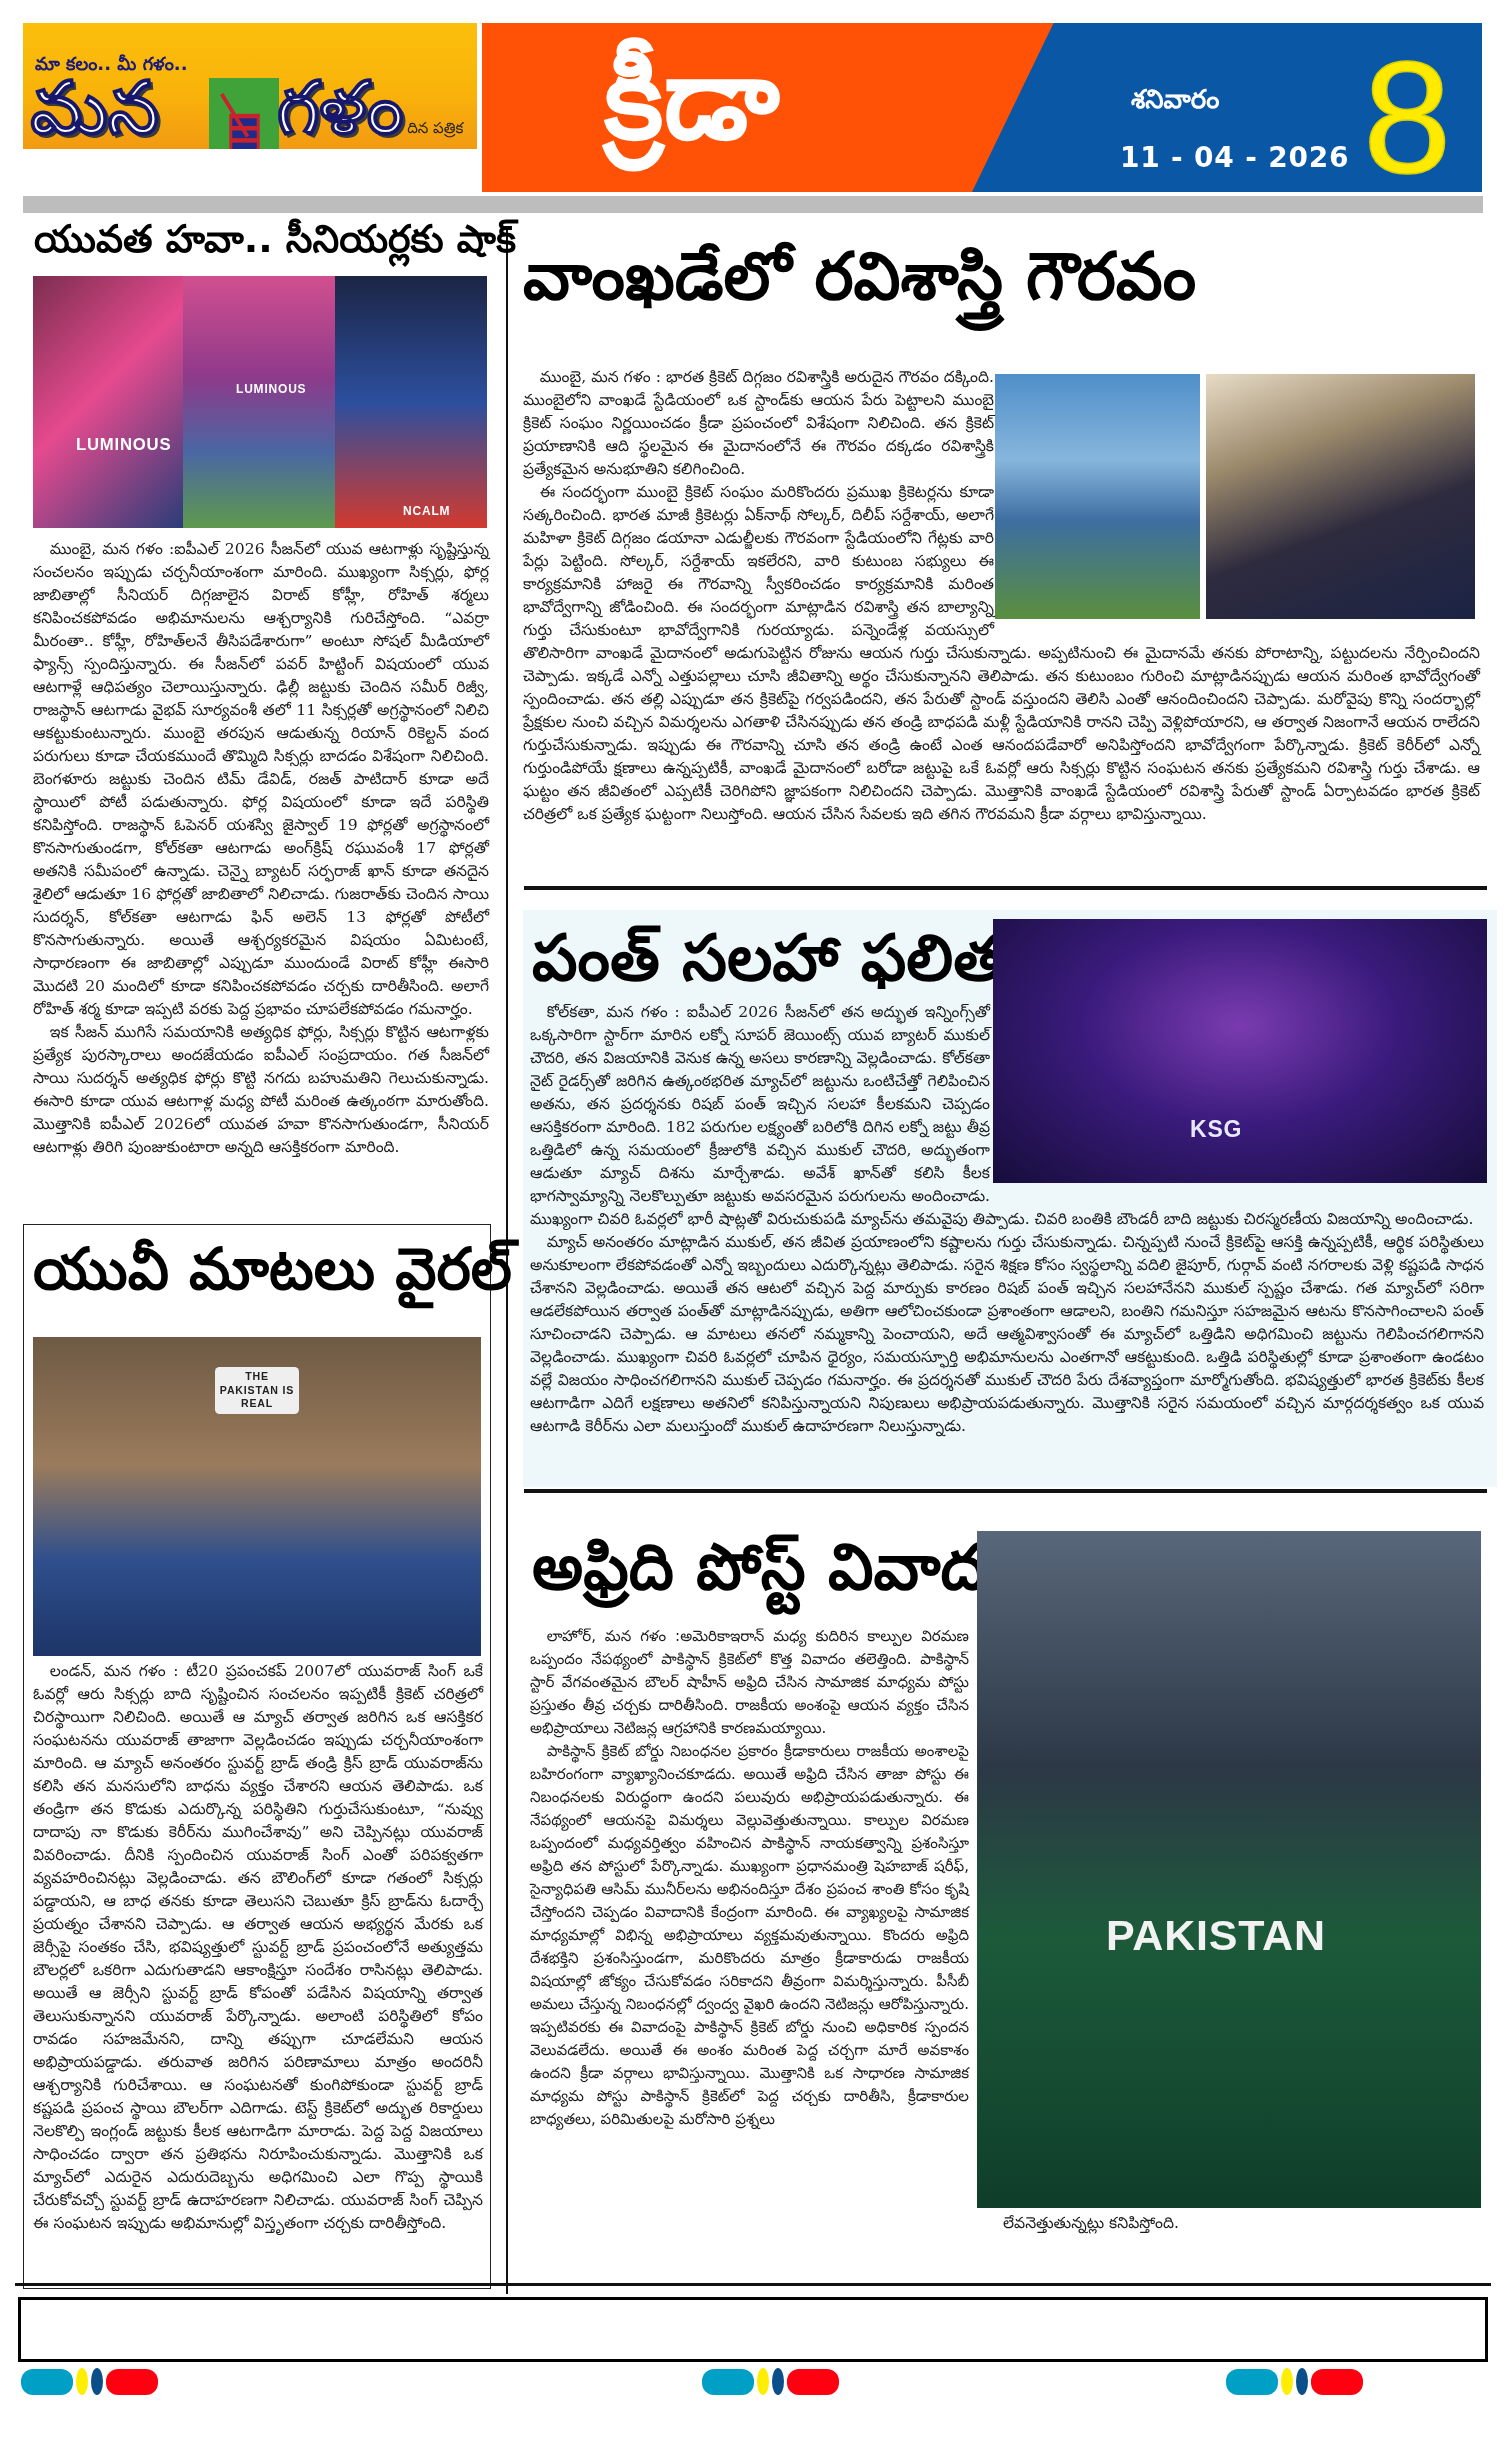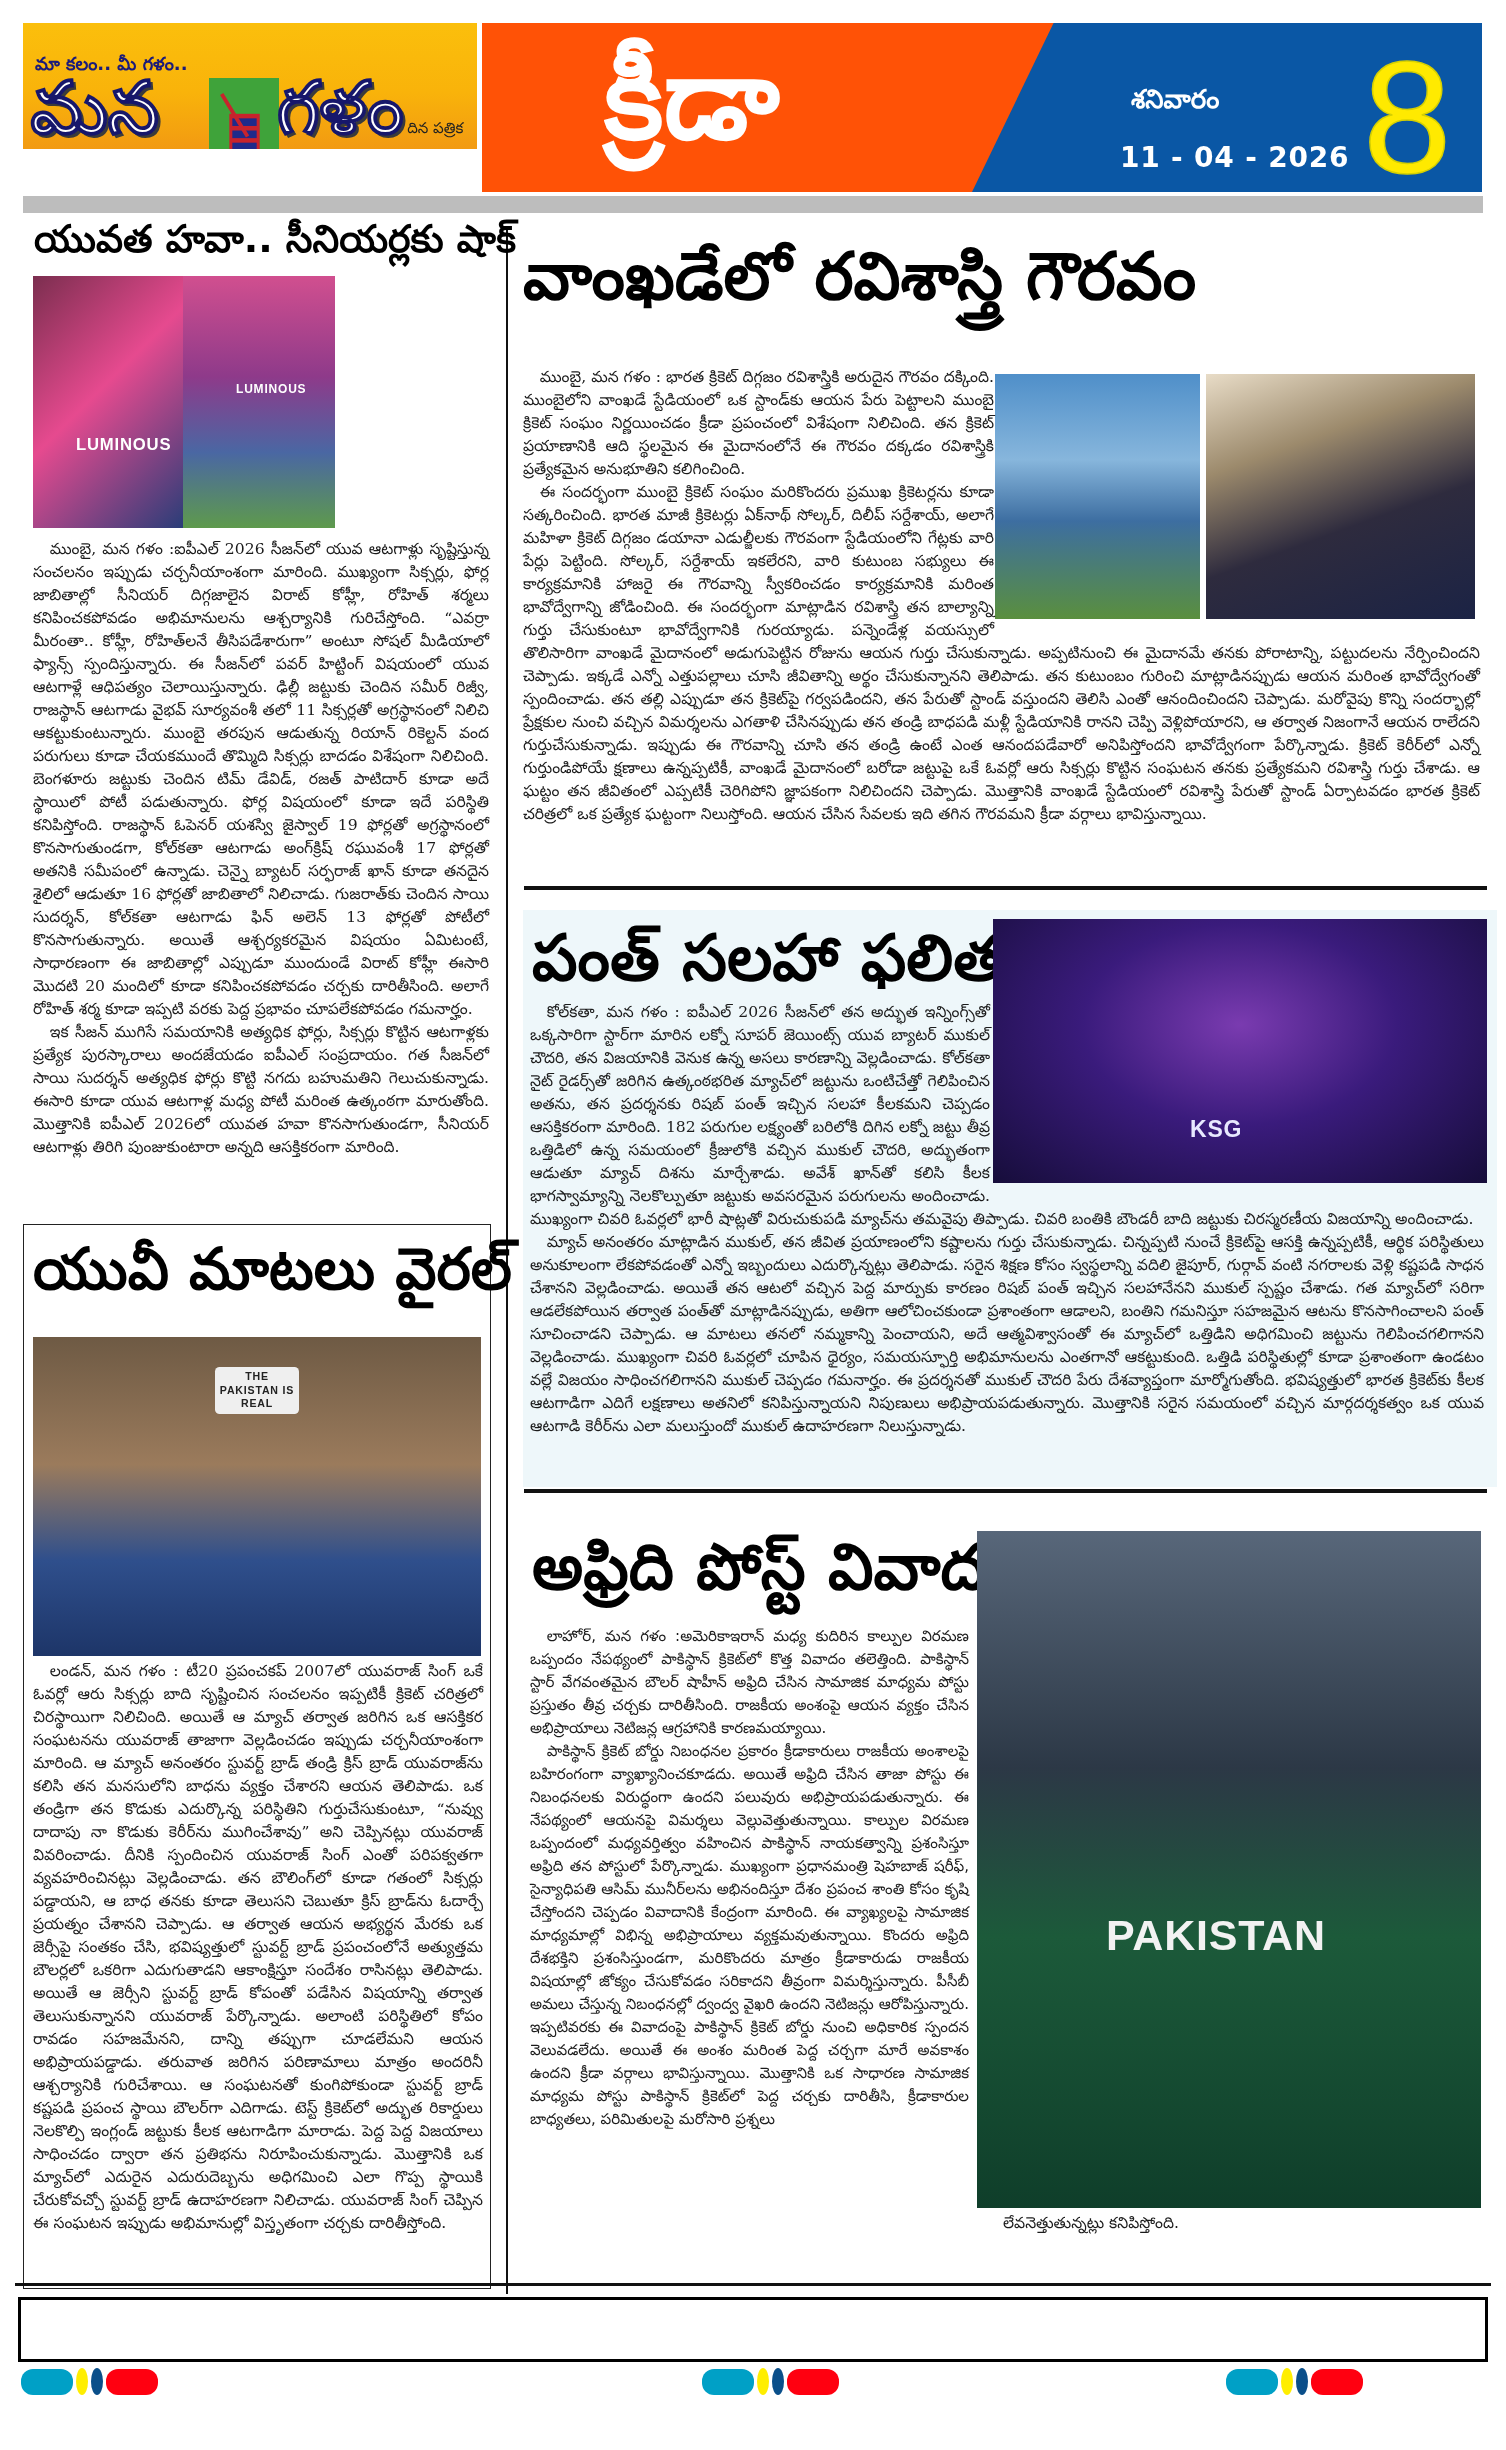--- a/index.html
+++ b/index.html
@@ -91,20 +91,23 @@
 <div class="abs hrule" style="left:524px;top:1489px;width:963px;"></div>
 
 <div class="abs hl hl-small" style="left:34px;top:220px;">యువత హవా.. సీనియర్లకు షాక్</div>
 <div class="abs photo" style="left:33px;top:276px;width:454px;height:252px;">
   <div class="abs p-rr" style="left:0;top:0;width:150px;height:252px;">
     <div class="ph-label" style="left:43px;top:159px;font-size:16.7px;">LUMINOUS</div>
   </div>
   <div class="abs p-rr2" style="left:150px;top:0;width:152px;height:252px;">
     <div class="ph-label" style="left:53px;top:106px;font-size:12px;">LUMINOUS</div>
   </div>
+  <div class="abs p-dc" style="left:302px;top:0;width:152px;height:252px;">
+    <div class="ph-label" style="left:68px;top:228px;font-size:12px;">NCALM</div>
+  </div>
 </div>
 <div class="abs txt" style="left:33px;top:538px;width:456px;height:668px;">
   <p>ముంబై, మన గళం :ఐపీఎల్ 2026 సీజన్‌లో యువ ఆటగాళ్లు సృష్టిస్తున్న సంచలనం ఇప్పుడు చర్చనీయాంశంగా మారింది. ముఖ్యంగా సిక్సర్లు, ఫోర్ల జాబితాల్లో సీనియర్ దిగ్గజాలైన విరాట్ కోహ్లీ, రోహిత్ శర్మలు కనిపించకపోవడం అభిమానులను ఆశ్చర్యానికి గురిచేస్తోంది. “ఎవర్రా మీరంతా.. కోహ్లీ, రోహిత్‌లనే తీసిపడేశారుగా” అంటూ సోషల్ మీడియాలో ఫ్యాన్స్ స్పందిస్తున్నారు. ఈ సీజన్‌లో పవర్ హిట్టింగ్ విషయంలో యువ ఆటగాళ్లే ఆధిపత్యం చెలాయిస్తున్నారు. ఢిల్లీ జట్టుకు చెందిన సమీర్ రిజ్వీ, రాజస్థాన్ ఆటగాడు వైభవ్ సూర్యవంశీ తలో 11 సిక్సర్లతో అగ్రస్థానంలో నిలిచి ఆకట్టుకుంటున్నారు. ముంబై తరపున ఆడుతున్న రియాన్ రికెల్టన్ వంద పరుగులు కూడా చేయకముందే తొమ్మిది సిక్సర్లు బాదడం విశేషంగా నిలిచింది. బెంగళూరు జట్టుకు చెందిన టిమ్ డేవిడ్, రజత్ పాటిదార్ కూడా అదే స్థాయిలో పోటీ పడుతున్నారు. ఫోర్ల విషయంలో కూడా ఇదే పరిస్థితి కనిపిస్తోంది. రాజస్థాన్ ఓపెనర్ యశస్వి జైస్వాల్ 19 ఫోర్లతో అగ్రస్థానంలో కొనసాగుతుండగా, కోల్‌కతా ఆటగాడు అంగ్‌క్రిష్ రఘువంశీ 17 ఫోర్లతో అతనికి సమీపంలో ఉన్నాడు. చెన్నై బ్యాటర్ సర్ఫరాజ్ ఖాన్ కూడా తనదైన శైలిలో ఆడుతూ 16 ఫోర్లతో జాబితాలో నిలిచాడు. గుజరాత్‌కు చెందిన సాయి సుదర్శన్, కోల్‌కతా ఆటగాడు ఫిన్ అలెన్ 13 ఫోర్లతో పోటీలో కొనసాగుతున్నారు. అయితే ఆశ్చర్యకరమైన విషయం ఏమిటంటే, సాధారణంగా ఈ జాబితాల్లో ఎప్పుడూ ముందుండే విరాట్ కోహ్లీ ఈసారి మొదటి 20 మందిలో కూడా కనిపించకపోవడం చర్చకు దారితీసింది. అలాగే రోహిత్ శర్మ కూడా ఇప్పటి వరకు పెద్ద ప్రభావం చూపలేకపోవడం గమనార్హం.</p>
   <p>ఇక సీజన్ ముగిసే సమయానికి అత్యధిక ఫోర్లు, సిక్సర్లు కొట్టిన ఆటగాళ్లకు ప్రత్యేక పురస్కారాలు అందజేయడం ఐపీఎల్ సంప్రదాయం. గత సీజన్‌లో సాయి సుదర్శన్ అత్యధిక ఫోర్లు కొట్టి నగదు బహుమతిని గెలుచుకున్నాడు. ఈసారి కూడా యువ ఆటగాళ్ల మధ్య పోటీ మరింత ఉత్కంఠగా మారుతోంది. మొత్తానికి ఐపీఎల్ 2026లో యువత హవా కొనసాగుతుండగా, సీనియర్ ఆటగాళ్లు తిరిగి పుంజుకుంటారా అన్నది ఆసక్తికరంగా మారింది.</p>
 </div>
 
 <div class="abs hl hl-big" style="left:523px;top:242px;">వాంఖడేలో రవిశాస్త్రి గౌరవం</div>
 <div class="abs photo p-shastri1" style="left:995px;top:374px;width:205px;height:245px;"></div>
 <div class="abs photo p-shastri2" style="left:1206px;top:374px;width:269px;height:245px;"></div>
 <div class="abs txt" style="left:523px;top:366px;width:957px;height:516px;column-count:1;">

